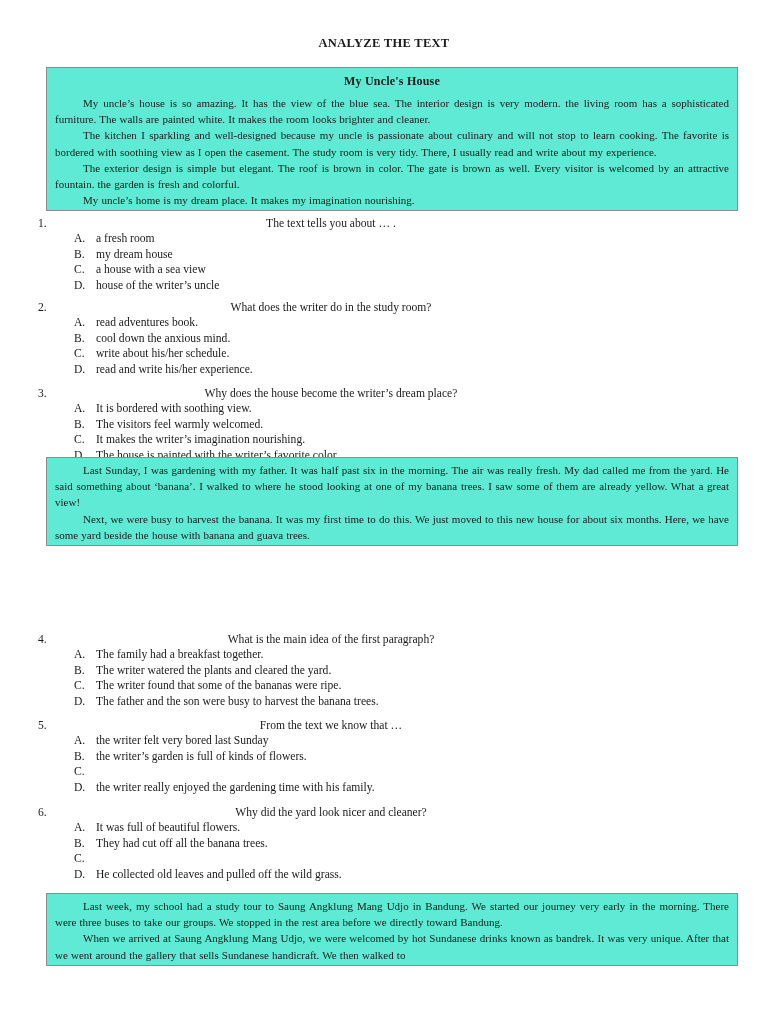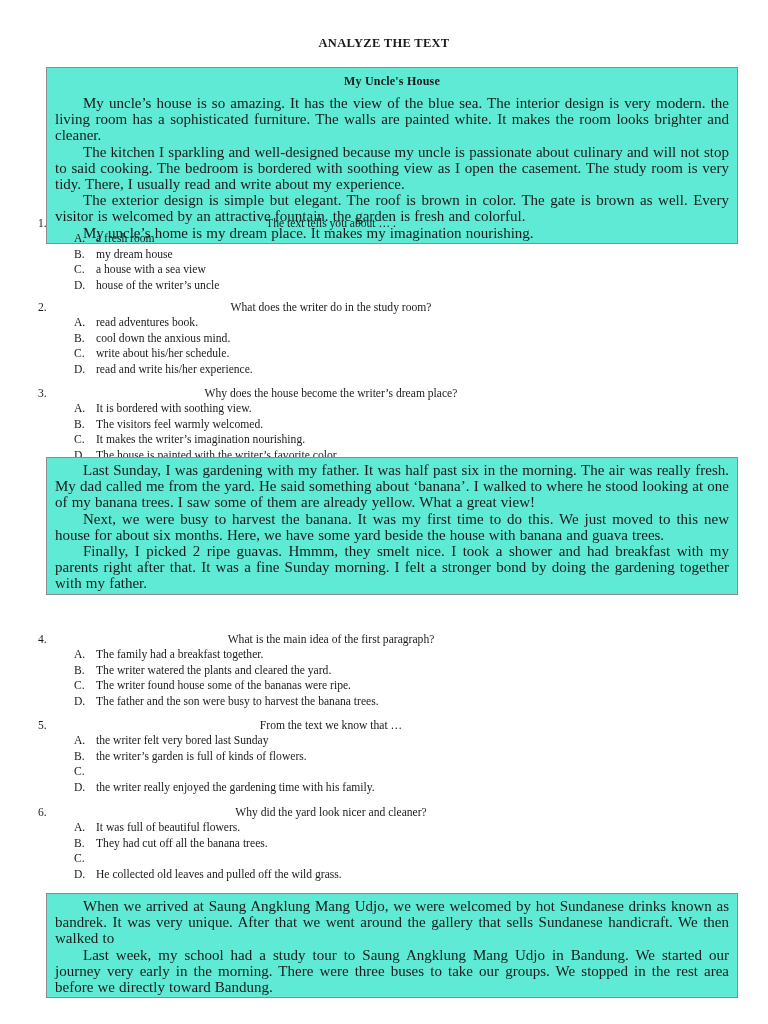--- a/index.html
+++ b/index.html
@@ -46,21 +46,21 @@
   }
   .passage-heading {
     text-align: center;
     font-weight: bold;
     font-size: 12px;
     margin: 2px 0 6px 0;
     letter-spacing: 0.2px;
   }
   .passage-box p {
     margin: 0;
-    font-size: 15px;
+    font-size: 11px;
     line-height: 16.2px;
     text-align: justify;
     text-indent: 28px;
     word-spacing: 0.4px;
   }
   #passage-1 { top: 67px; }
   #passage-2 { top: 457px; }
   #passage-3 { top: 893px; }
 
   .question-block {
@@ -101,21 +101,21 @@
 </head>
 <body>
 
 <div class="page">
 
   <div class="doc-title">ANALYZE THE TEXT</div>
 
   <div class="passage-box" id="passage-1">
     <div class="passage-heading">My Uncle's House</div>
     <p>My uncle’s house is so amazing. It has the view of the blue sea. The interior design is very modern. the living room has a sophisticated furniture. The walls are painted white. It makes the room looks brighter and cleaner.</p>
-    <p>The kitchen I sparkling and well-designed because my uncle is passionate about culinary and will not stop to said cooking. The bedroom is bordered with soothing view as I open the casement. The study room is very tidy. There, I usually read and write about my experience.</p>
+    <p>The kitchen I sparkling and well-designed because my uncle is passionate about culinary and will not stop to learn cooking. The favorite is bordered with soothing view as I open the casement. The study room is very tidy. There, I usually read and write about my experience.</p>
     <p>The exterior design is simple but elegant. The roof is brown in color. The gate is brown as well. Every visitor is welcomed by an attractive fountain. the garden is fresh and colorful.</p>
     <p>My uncle’s home is my dream place. It makes my imagination nourishing.</p>
   </div>
 
   <div class="question-block" id="q1">
     <div class="q-line">
       <span class="q-num">1.</span>
       <span class="q-text">The text tells you about … .</span>
     </div>
     <div class="option-line">
@@ -178,39 +178,38 @@
     </div>
     <div class="option-line">
       <span class="opt-letter">D.</span>
       <span class="opt-text">The house is painted with the writer’s favorite color.</span>
     </div>
   </div>
 
   <div class="passage-box" id="passage-2">
     <p>Last Sunday, I was gardening with my father. It was half past six in the morning. The air was really fresh. My dad called me from the yard. He said something about ‘banana’. I walked to where he stood looking at one of my banana trees. I saw some of them are already yellow. What a great view!</p>
     <p>Next, we were busy to harvest the banana. It was my first time to do this. We just moved to this new house for about six months. Here, we have some yard beside the house with banana and guava trees.</p>
-    <p>Finally, I picked 2 ripe guavas. Hmmm, they smelt nice. I took a shower and had breakfast with my parents right after that. It was a fine Sunday morning. I felt a stronger bond by doing the gardening together with my father.</p>
   </div>
 
   <div class="question-block" id="q4">
     <div class="q-line">
       <span class="q-num">4.</span>
       <span class="q-text">What is the main idea of the first paragraph?</span>
     </div>
     <div class="option-line">
       <span class="opt-letter">A.</span>
       <span class="opt-text">The family had a breakfast together.</span>
     </div>
     <div class="option-line">
       <span class="opt-letter">B.</span>
       <span class="opt-text">The writer watered the plants and cleared the yard.</span>
     </div>
     <div class="option-line">
       <span class="opt-letter">C.</span>
-      <span class="opt-text">The writer found house some of  the bananas were ripe.</span>
+      <span class="opt-text">The writer found that some of  the bananas were ripe.</span>
     </div>
     <div class="option-line">
       <span class="opt-letter">D.</span>
       <span class="opt-text">The father and the son were busy to harvest the banana trees.</span>
     </div>
   </div>
 
   <div class="question-block" id="q5">
     <div class="q-line">
       <span class="q-num">5.</span>
@@ -249,17 +248,17 @@
     <div class="option-line">
       <span class="opt-letter">C.</span>
     </div>
     <div class="option-line">
       <span class="opt-letter">D.</span>
       <span class="opt-text">He collected old leaves and pulled off the wild grass.</span>
     </div>
   </div>
 
   <div class="passage-box" id="passage-3">
+    <p>Last week, my school had a study tour to Saung Angklung Mang Udjo in Bandung. We started our journey very early in the morning. There were three buses to take our groups. We stopped in the rest area before we directly toward Bandung.</p>
     <p>When we arrived at Saung Angklung Mang Udjo, we were welcomed by hot Sundanese drinks known as bandrek. It was very unique. After that we went around the gallery that sells Sundanese handicraft. We then walked to</p>
-    <p>Last week, my school had a study tour to Saung Angklung Mang Udjo in Bandung. We started our journey very early in the morning. There were three buses to take our groups. We stopped in the rest area before we directly toward Bandung.</p>
   </div>
 
 </div>
 
 </body></html>

